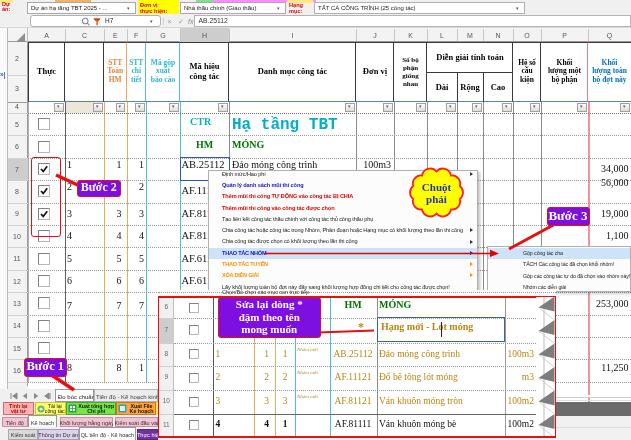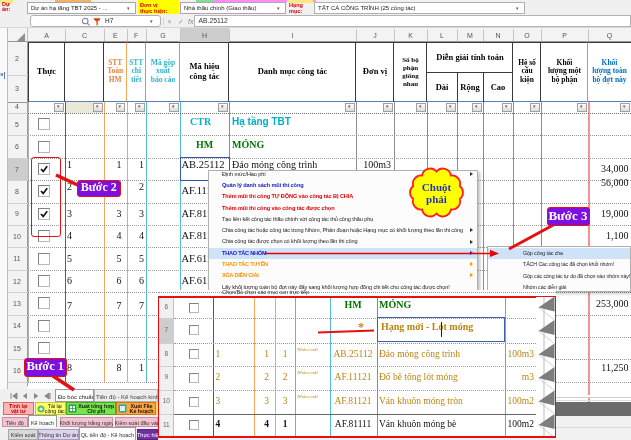--- a/index.html
+++ b/index.html
@@ -197,21 +197,21 @@
 <div style="position:absolute;left:28px;top:225px;width:603px;height:0;border-top:1px dotted #999;"></div>
 <div style="position:absolute;left:28px;top:247.4px;width:603px;height:0;border-top:1px dotted #999;"></div>
 <div style="position:absolute;left:28px;top:269.8px;width:603px;height:0;border-top:1px dotted #999;"></div>
 <div style="position:absolute;left:28px;top:292.2px;width:603px;height:0;border-top:1px dotted #999;"></div>
 <div style="position:absolute;left:28px;top:314.6px;width:603px;height:0;border-top:1px dotted #999;"></div>
 <div style="position:absolute;left:28px;top:337px;width:603px;height:0;border-top:1px dotted #999;"></div>
 <div style="position:absolute;left:28px;top:359.4px;width:603px;height:0;border-top:1px dotted #999;"></div>
 <div style="position:absolute;left:28px;top:381.8px;width:603px;height:0;border-top:1px dotted #999;"></div>
 <div style="position:absolute;left:28px;top:113px;width:603px;height:0;border-top:1px dotted #777;"></div>
 <div class="n" style="left:190px;top:116.9px;font-family:'Liberation Serif',serif;font-weight:bold;font-size:10px;color:#00b0c8">CTR</div>
-<div class="n" style="left:232px;top:116.9px;font-family:Liberation Sans, sans-serif;font-weight:bold;font-size:10px;color:#00b0c8">Hạ tầng TBT</div>
+<div class="n" style="left:232px;top:116.9px;font-family:Liberation Mono, monospace;font-weight:bold;font-size:16px;color:#00b0c8">Hạ tầng TBT</div>
 <div class="n" style="left:196px;top:139.8px;font-family:'Liberation Serif',serif;font-weight:bold;font-size:10px;color:#007500">HM</div>
 <div class="n" style="left:232px;top:139.8px;font-family:'Liberation Serif',serif;font-weight:bold;font-size:10px;color:#007500">MÓNG</div>
 <div class="n" style="left:67px;top:160.2px;font-family:'Liberation Serif',serif;font-size:10px;color:#111">1</div>
 <div class="n" style="right:509.5px;top:160.2px;font-family:'Liberation Serif',serif;font-size:10px;color:#111">1</div>
 <div class="n" style="right:487px;top:160.2px;font-family:'Liberation Serif',serif;font-size:10px;color:#111">1</div>
 <div class="n" style="left:67px;top:182.09999999999997px;font-family:'Liberation Serif',serif;font-size:10px;color:#111">2</div>
 <div class="n" style="right:509.5px;top:182.09999999999997px;font-family:'Liberation Serif',serif;font-size:10px;color:#111">2</div>
 <div class="n" style="right:487px;top:182.09999999999997px;font-family:'Liberation Serif',serif;font-size:10px;color:#111">2</div>
 <div class="n" style="left:67px;top:209.0px;font-family:'Liberation Serif',serif;font-size:10px;color:#111">3</div>
 <div class="n" style="right:509.5px;top:209.0px;font-family:'Liberation Serif',serif;font-size:10px;color:#111">3</div>
@@ -441,12 +441,13 @@
       <line x1="318" y1="332.5" x2="374" y2="330.5" stroke="#e61010" stroke-width="2.2"></line>
       <line x1="265" y1="253.4" x2="491" y2="253.4" stroke="#e80000" stroke-width="1.5"></line>
       <path d="M490,249.7 L499,253.4 L490,257.1 Z" fill="#e80000"></path>
       <path d="M436.5,171.5 A 8.2,8.2 0 0 1 450.9,175.5 A 8.2,8.2 0 0 1 459.8,186.0 A 8.2,8.2 0 0 1 459.8,199.0 A 8.2,8.2 0 0 1 450.9,209.5 A 8.2,8.2 0 0 1 436.5,213.5 A 8.2,8.2 0 0 1 422.1,209.5 A 8.2,8.2 0 0 1 413.2,199.0 A 8.2,8.2 0 0 1 413.2,186.0 A 8.2,8.2 0 0 1 422.1,175.5 A 8.2,8.2 0 0 1 436.5,171.5 Z" fill="#ffff00" stroke="#ff2020" stroke-width="1.8"></path>
       <text x="436.5" y="190.5" text-anchor="middle" font-family="Liberation Serif,serif" font-weight="bold" font-size="11px" fill="#2233bb">Chuột</text>
       <text x="436.5" y="203" text-anchor="middle" font-family="Liberation Serif,serif" font-weight="bold" font-size="11px" fill="#2233bb">phải</text>
     </svg>
 <div style="position:absolute;left:23.5px;top:357.5px;width:43.5px;height:19.5px;background:#7d10e0;border:1.6px solid #e61010;border-radius:3px;display:flex;align-items:center;justify-content:center;text-align:center;font-family:'Liberation Serif',serif;font-weight:bold;font-size:12.5px;line-height:1.1;color:#fff;z-index:60">Bước 1</div>
 <div style="position:absolute;left:77px;top:179.5px;width:43.5px;height:17px;background:#7d10e0;border:1.6px solid #e61010;border-radius:3px;display:flex;align-items:center;justify-content:center;text-align:center;font-family:'Liberation Serif',serif;font-weight:bold;font-size:12px;line-height:1.1;color:#fff;z-index:60">Bước 2</div>
 <div style="position:absolute;left:546.5px;top:206.5px;width:43px;height:19px;background:#7d10e0;border:1.6px solid #e61010;border-radius:3px;display:flex;align-items:center;justify-content:center;text-align:center;font-family:'Liberation Serif',serif;font-weight:bold;font-size:13px;line-height:1.1;color:#fff;z-index:60">Bước 3</div>
+<div style="position:absolute;left:217.5px;top:296.5px;width:103.5px;height:41px;background:#7d10e0;border:1.6px solid #e61010;border-radius:3px;display:flex;align-items:center;justify-content:center;text-align:center;font-family:'Liberation Serif',serif;font-weight:bold;font-size:11px;line-height:1.18;color:#fff;z-index:60">Sửa lại dòng *<br>đậm theo tên<br>mong muốn</div>
 </div>
 </body></html>

